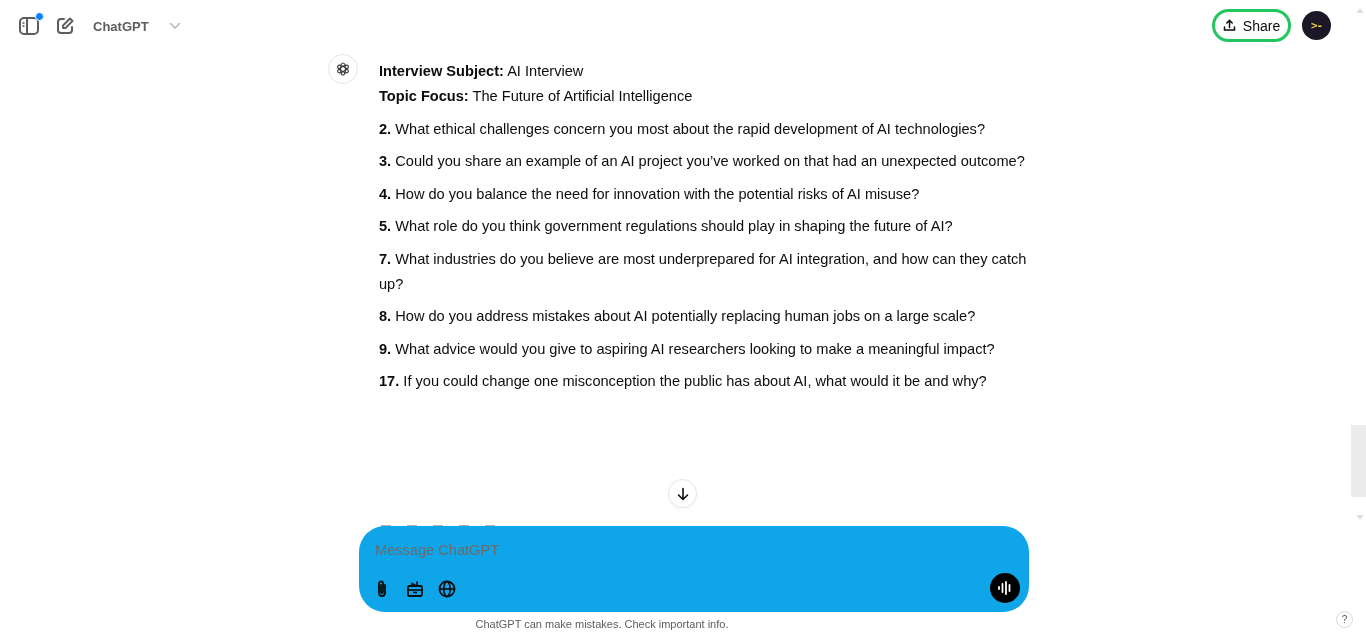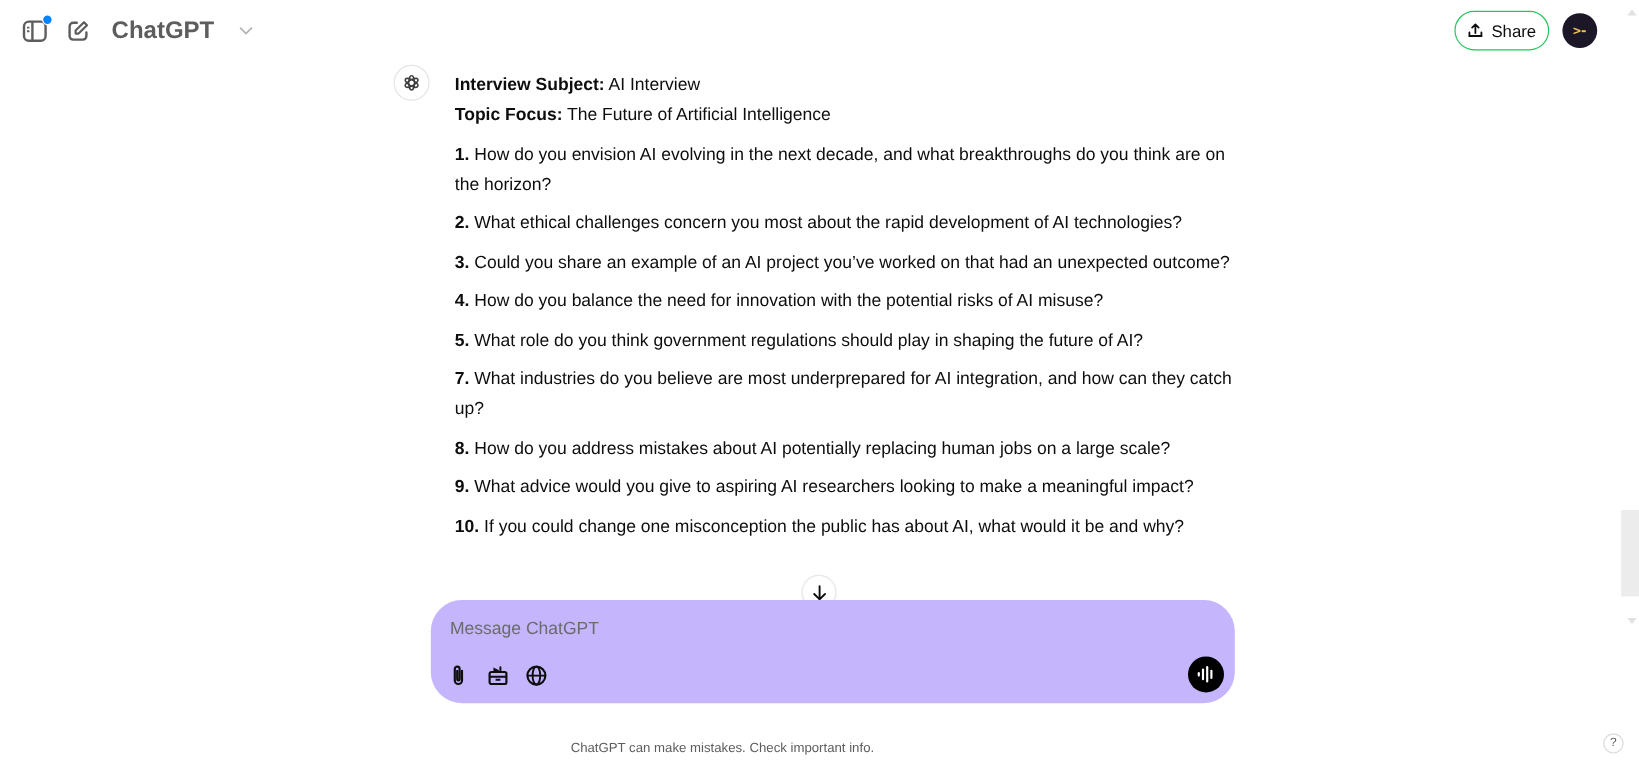--- a/index.html
+++ b/index.html
@@ -18,25 +18,25 @@
       display: flex; align-items: center; justify-content: center;
       cursor: pointer;
     }
     .notif-dot {
       position: absolute; right: -3px; top: -2px; width: 9px; height: 9px;
       border-radius: 50%; background: #0285ff; border: 1.5px solid #fff;
     }
     .model-select {
       position: absolute; left: 93px; top: 14px; height: 24px;
       display: flex; align-items: center; gap: 20px; cursor: pointer;
-      font-size: 20px; font-weight: 600; color: #5d5d5d;
+      font-size: 13px; font-weight: 600; color: #5d5d5d;
     }
     .share-btn {
       position: absolute; left: 1212px; top: 9px; width: 79px; height: 33px;
-      border: 1px solid #22c55e; border-radius: 17px; background: #fff;
+      border: 3px solid #22c55e; border-radius: 17px; background: #fff;
       display: flex; align-items: center; justify-content: center; gap: 7px;
       font-size: 14px; color: #0d0d0d; cursor: pointer;
       font-family: "Liberation Sans", sans-serif;
     }
     .avatar {
       position: absolute; left: 1302px; top: 11px; width: 29px; height: 29px;
       border-radius: 50%; background: #1b1727;
       display: flex; align-items: center; justify-content: center;
       color: #f2c44a; font-family: "DejaVu Sans Mono", monospace;
       font-size: 11px; font-weight: bold; letter-spacing: -1px;
@@ -61,22 +61,22 @@
     .actions-row span {
       display: inline-block; width: 10px; height: 5px; border-top: 2px solid #b0b0b0;
     }
     .scroll-down {
       position: absolute; left: 668px; top: 479px; width: 29px; height: 29px;
       border-radius: 50%; background: #fff; border: 1px solid #e8e8e8;
       display: flex; align-items: center; justify-content: center; cursor: pointer;
       box-shadow: 0 1px 3px rgba(0,0,0,0.05);
     }
     .composer {
-      position: absolute; left: 359px; top: 500px; width: 670px; height: 86px;
-      background: #c4b5fd; border-radius: 26px;
+      position: absolute; left: 359px; top: 526px; width: 670px; height: 86px;
+      background: #0ea5e9; border-radius: 26px;
     }
     .composer-input {
       position: absolute; left: 16px; top: 12px; width: 600px; height: 24px;
       border: none; outline: none; background: transparent;
       font-family: "Liberation Sans", sans-serif; font-size: 14.6px; color: #0d0d0d;
     }
     .composer-input::placeholder { color: #6b6b6b; }
     .tool-btn {
       position: absolute; top: 51px; width: 24px; height: 24px;
       display: flex; align-items: center; justify-content: center; cursor: pointer;
@@ -163,29 +163,28 @@
 
 <div class="message">
   <p class="meta-line">
     <b>Interview Subject:</b>
     <span>AI Interview</span>
   </p>
   <p class="meta-line">
     <b>Topic Focus:</b>
     <span>The Future of Artificial Intelligence</span>
   </p>
-  <p class="q"><b>1.</b> <span>How do you envision AI evolving in the next decade, and what breakthroughs do you think are on the horizon?</span></p>
   <p class="q"><b>2.</b> <span>What ethical challenges concern you most about the rapid development of AI technologies?</span></p>
   <p class="q"><b>3.</b> <span>Could you share an example of an AI project you’ve worked on that had an unexpected outcome?</span></p>
   <p class="q"><b>4.</b> <span>How do you balance the need for innovation with the potential risks of AI misuse?</span></p>
   <p class="q"><b>5.</b> <span>What role do you think government regulations should play in shaping the future of AI?</span></p>
   <p class="q"><b>7.</b> <span>What industries do you believe are most underprepared for AI integration, and how can they catch up?</span></p>
   <p class="q"><b>8.</b> <span>How do you address mistakes about AI potentially replacing human jobs on a large scale?</span></p>
   <p class="q"><b>9.</b> <span>What advice would you give to aspiring AI researchers looking to make a meaningful impact?</span></p>
-  <p class="q"><b>10.</b> <span>If you could change one misconception the public has about AI, what would it be and why?</span></p>
+  <p class="q"><b>17.</b> <span>If you could change one misconception the public has about AI, what would it be and why?</span></p>
 </div>
 
 <div class="actions-row">
   <span></span>
   <span></span>
   <span></span>
   <span></span>
   <span></span>
 </div>
 

